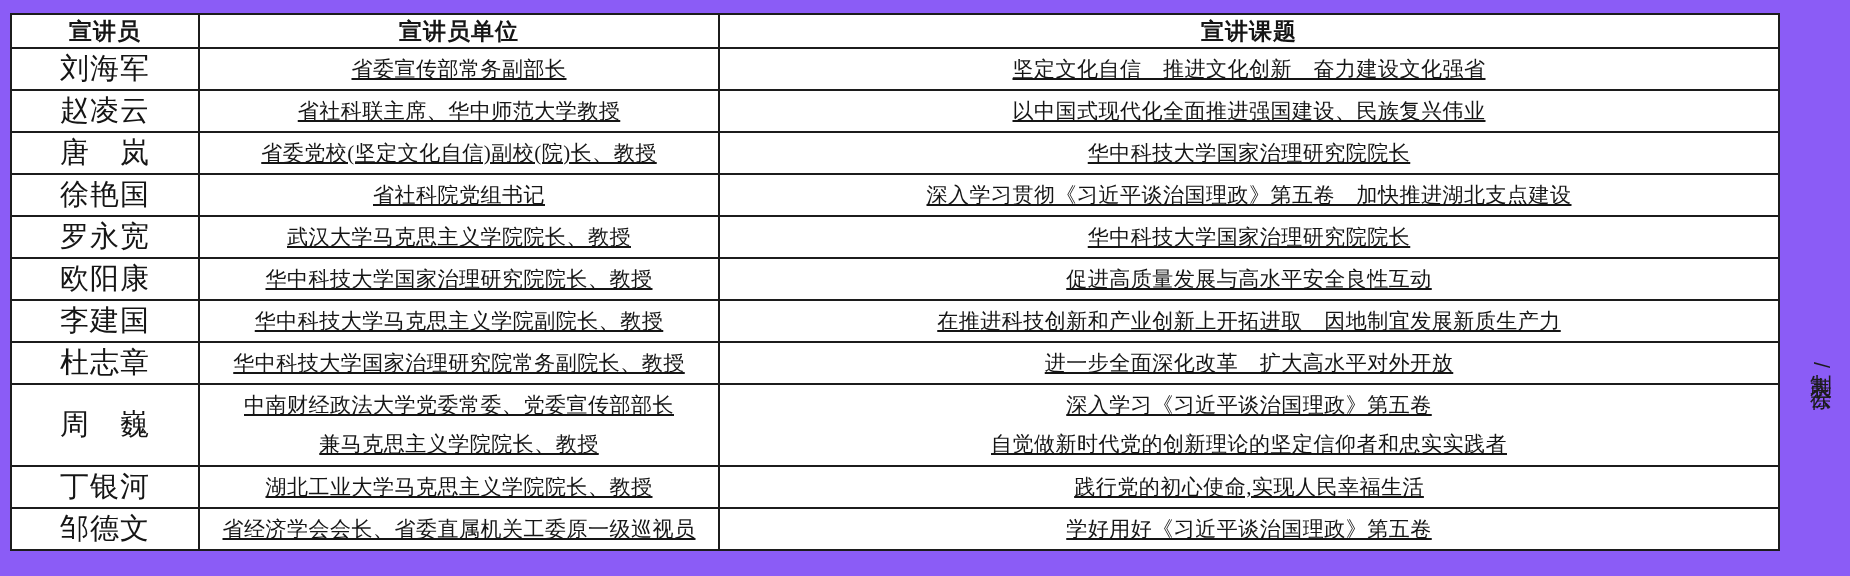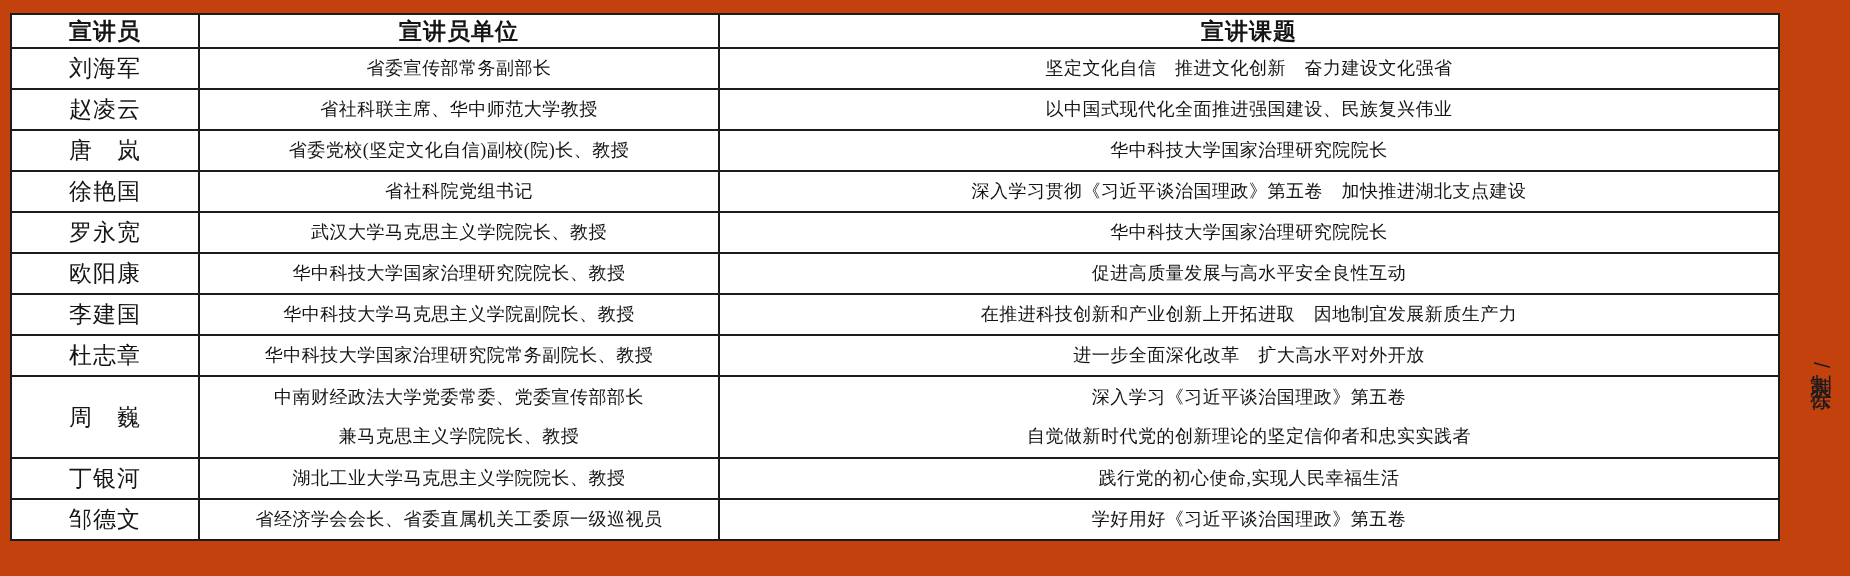--- a/index.html
+++ b/index.html
@@ -11,21 +11,21 @@
     width: 1850px;
     height: 576px;
     position: relative;
     overflow: hidden;
     font-family: "Liberation Sans", sans-serif;
     color: #151515;
   }
   .page {
     position: absolute;
     inset: 0;
-    background: #c2410c;
+    background: #8b5cf6;
   }
   table.roster {
     position: absolute;
     left: 10px;
     top: 13px;
     width: 1768px;
     border-collapse: collapse;
     table-layout: fixed;
     background: #ffffff;
   }
@@ -44,28 +44,29 @@
   table.roster th {
     height: 32px;
     font-size: 23px;
     font-weight: bold;
     font-family: "Liberation Sans", sans-serif;
     letter-spacing: 1px;
   }
   table.roster td { height: 39px; }
   table.roster tr.double td { height: 80px; }
   td.name {
-    font-size: 23px;
+    font-size: 29px;
     font-family: Liberation Serif, serif;
     letter-spacing: 1px;
   }
   td.unit, td.topic {
-    font-size: 18px;
+    font-size: 21px;
     font-family: "Liberation Serif", serif;
     letter-spacing: 0.5px;
+    text-decoration: underline;
   }
   .cell-line { line-height: 37px; }
   tr.double .cell-line { line-height: 39px; }
   .credit {
     position: absolute;
     left: 1806px;
     top: 356px;
     writing-mode: vertical-rl;
     text-orientation: mixed;
     font-size: 22px;

